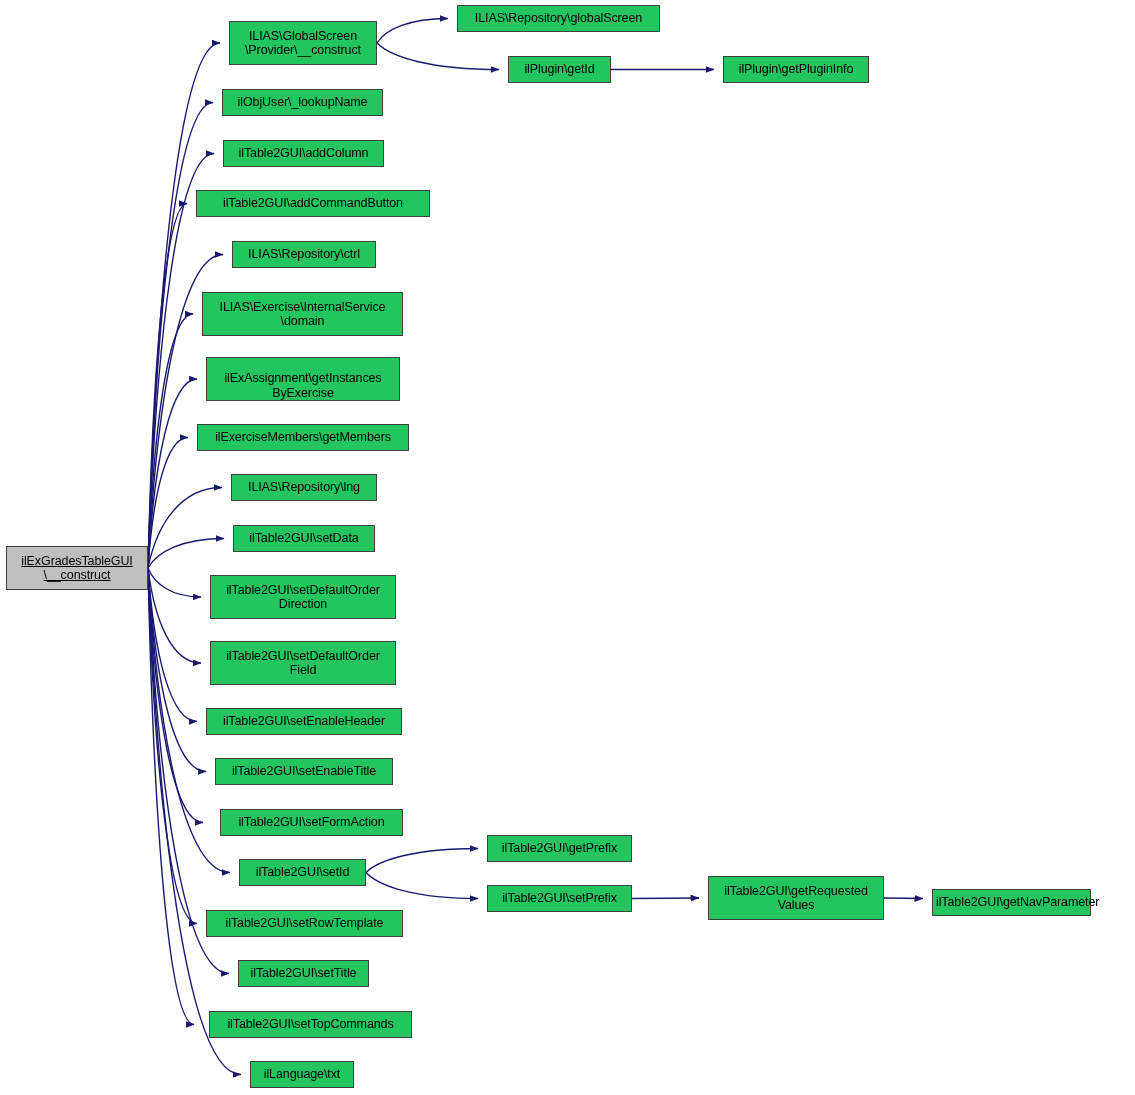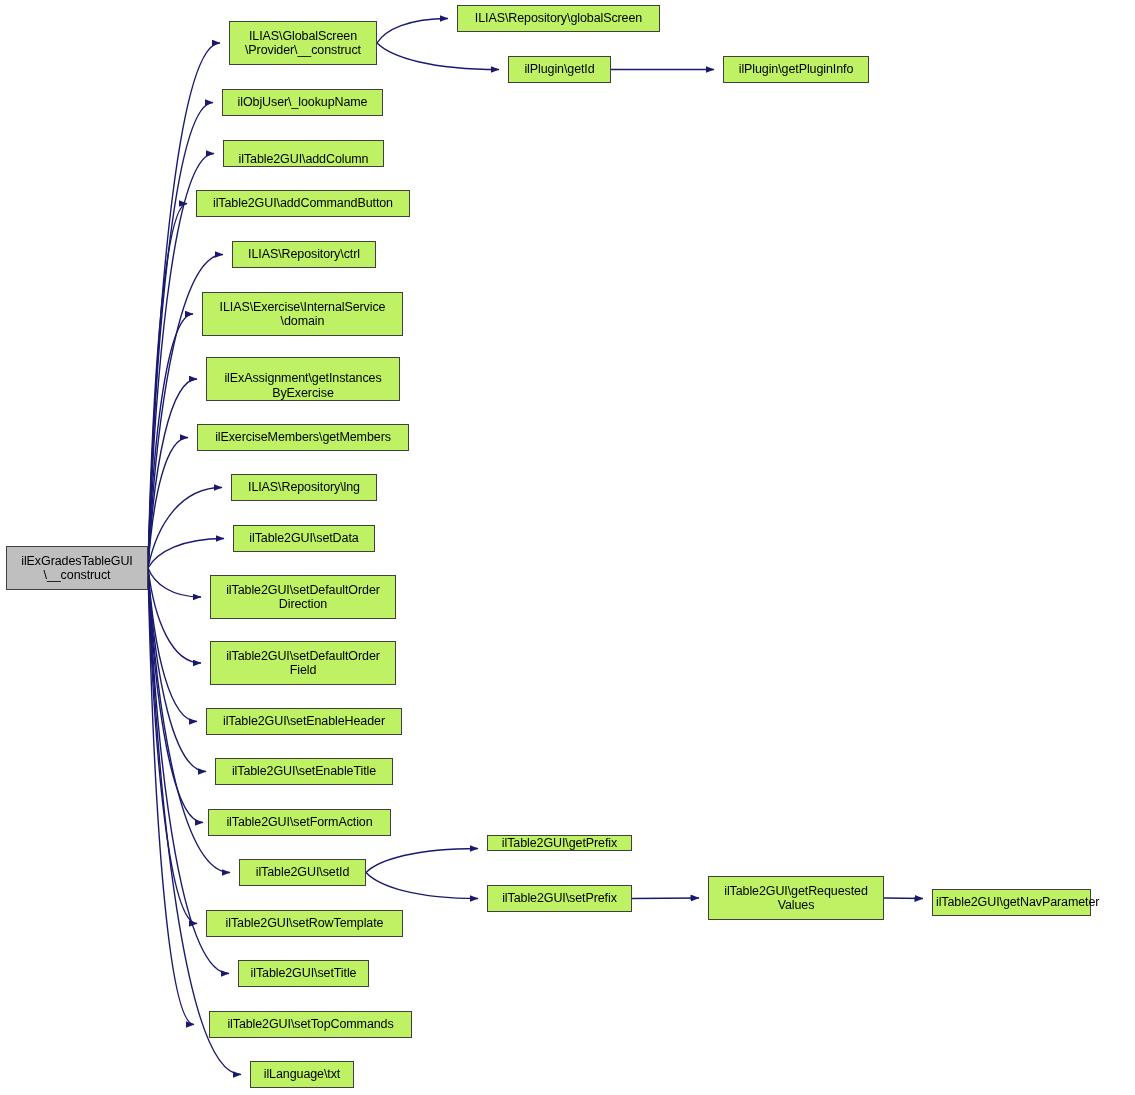--- a/index.html
+++ b/index.html
@@ -23,21 +23,21 @@
     left: 0;
     top: 0;
     width: 1135px;
     height: 1095px;
     pointer-events: none;
   }
   .node {
     position: absolute;
     box-sizing: border-box;
     border: 1px solid #404040;
-    background: #bef264;
+    background: #22c55e;
     color: #000000;
     font-size: 12.5px;
     line-height: 14.5px;
     display: flex;
     align-items: center;
     justify-content: center;
     text-align: center;
     white-space: pre-line;
     letter-spacing: -0.1px;
     padding: 0 3px;
@@ -86,49 +86,49 @@
         <path d="M377,43 C385.52,29.525 408.95,18.5 448,18.5" fill="none" stroke="#191970" stroke-width="1.4" marker-end="url(#arrowhead)"></path>
         <path d="M377,43 C391.64,57.575 431.9,69.5 499,69.5" fill="none" stroke="#191970" stroke-width="1.4" marker-end="url(#arrowhead)"></path>
         <path d="M611,69.5 L714,69.5" fill="none" stroke="#191970" stroke-width="1.4" marker-end="url(#arrowhead)"></path>
         <path d="M366,872.5 C379.44,859.3 416.4,848.5 478,848.5" fill="none" stroke="#191970" stroke-width="1.4" marker-end="url(#arrowhead)"></path>
         <path d="M366,872.5 C379.44,886.8 416.4,898.5 478,898.5" fill="none" stroke="#191970" stroke-width="1.4" marker-end="url(#arrowhead)"></path>
         <path d="M632,898.5 L699,898" fill="none" stroke="#191970" stroke-width="1.4" marker-end="url(#arrowhead)"></path>
         <path d="M884,898 L923,898.5" fill="none" stroke="#191970" stroke-width="1.4" marker-end="url(#arrowhead)"></path>
       </g>
   </svg>
   <div id="node-layer">
-      <div class="node root" style="left: 6px; top: 546px; width: 142px; height: 44px;"><span class="node-label">ilExGradesTableGUI
+      <div class="node root" style="left: 6px; top: 546px; width: 142px; height: 44px; text-decoration: underline;"><span class="node-label">ilExGradesTableGUI
 \__construct</span></div>
       <div class="node" style="left: 229px; top: 21px; width: 148px; height: 44px;"><span class="node-label">ILIAS\GlobalScreen
 \Provider\__construct</span></div>
       <div class="node" style="left: 222px; top: 89px; width: 161px; height: 27px;"><span class="node-label">ilObjUser\_lookupName</span></div>
-      <div class="node" style="left: 223px; top: 140px; width: 161px; height: 27px; align-items: flex-end;"><span class="node-label">ilTable2GUI\addColumn</span></div>
-      <div class="node" style="left: 196px; top: 190px; width: 214px; height: 27px;"><span class="node-label">ilTable2GUI\addCommandButton</span></div>
+      <div class="node" style="left: 223px; top: 140px; width: 161px; height: 27px;"><span class="node-label">ilTable2GUI\addColumn</span></div>
+      <div class="node" style="left: 196px; top: 190px; width: 234px; height: 27px;"><span class="node-label">ilTable2GUI\addCommandButton</span></div>
       <div class="node" style="left: 232px; top: 241px; width: 144px; height: 27px;"><span class="node-label">ILIAS\Repository\ctrl</span></div>
       <div class="node" style="left: 202px; top: 292px; width: 201px; height: 44px;"><span class="node-label">ILIAS\Exercise\InternalService
 \domain</span></div>
       <div class="node" style="left: 206px; top: 357px; width: 194px; height: 44px; align-items: flex-end;"><span class="node-label">ilExAssignment\getInstances
 ByExercise</span></div>
       <div class="node" style="left: 197px; top: 424px; width: 212px; height: 27px;"><span class="node-label">ilExerciseMembers\getMembers</span></div>
       <div class="node" style="left: 231px; top: 474px; width: 146px; height: 27px;"><span class="node-label">ILIAS\Repository\lng</span></div>
       <div class="node" style="left: 233px; top: 525px; width: 142px; height: 27px;"><span class="node-label">ilTable2GUI\setData</span></div>
       <div class="node" style="left: 210px; top: 575px; width: 186px; height: 44px;"><span class="node-label">ilTable2GUI\setDefaultOrder
 Direction</span></div>
       <div class="node" style="left: 210px; top: 641px; width: 186px; height: 44px;"><span class="node-label">ilTable2GUI\setDefaultOrder
 Field</span></div>
       <div class="node" style="left: 206px; top: 708px; width: 196px; height: 27px;"><span class="node-label">ilTable2GUI\setEnableHeader</span></div>
       <div class="node" style="left: 215px; top: 758px; width: 178px; height: 27px;"><span class="node-label">ilTable2GUI\setEnableTitle</span></div>
-      <div class="node" style="left: 208px; top: 809px; width: 183px; height: 27px;"><span class="node-label">ilTable2GUI\setFormAction</span></div>
+      <div class="node" style="left: 220px; top: 809px; width: 183px; height: 27px;"><span class="node-label">ilTable2GUI\setFormAction</span></div>
       <div class="node" style="left: 239px; top: 859px; width: 127px; height: 27px;"><span class="node-label">ilTable2GUI\setId</span></div>
       <div class="node" style="left: 206px; top: 910px; width: 197px; height: 27px;"><span class="node-label">ilTable2GUI\setRowTemplate</span></div>
       <div class="node" style="left: 238px; top: 960px; width: 131px; height: 27px;"><span class="node-label">ilTable2GUI\setTitle</span></div>
       <div class="node" style="left: 209px; top: 1011px; width: 203px; height: 27px;"><span class="node-label">ilTable2GUI\setTopCommands</span></div>
       <div class="node" style="left: 250px; top: 1061px; width: 104px; height: 27px;"><span class="node-label">ilLanguage\txt</span></div>
       <div class="node" style="left: 457px; top: 5px; width: 203px; height: 27px;"><span class="node-label">ILIAS\Repository\globalScreen</span></div>
       <div class="node" style="left: 508px; top: 56px; width: 103px; height: 27px;"><span class="node-label">ilPlugin\getId</span></div>
       <div class="node" style="left: 723px; top: 56px; width: 146px; height: 27px;"><span class="node-label">ilPlugin\getPluginInfo</span></div>
-      <div class="node" style="left: 487px; top: 835px; width: 145px; height: 16px; justify-content: flex-end;"><span class="node-label">ilTable2GUI\getPrefix</span></div>
+      <div class="node" style="left: 487px; top: 835px; width: 145px; height: 27px; justify-content: flex-end;"><span class="node-label">ilTable2GUI\getPrefix</span></div>
       <div class="node" style="left: 487px; top: 885px; width: 145px; height: 27px;"><span class="node-label">ilTable2GUI\setPrefix</span></div>
       <div class="node" style="left: 708px; top: 876px; width: 176px; height: 44px;"><span class="node-label">ilTable2GUI\getRequested
 Values</span></div>
       <div class="node" style="left: 932px; top: 889px; width: 159px; height: 27px; align-items: center;"><span class="node-label">ilTable2GUI\getNavParameter</span></div>
     </div>
 </div>
 
 </body></html>

